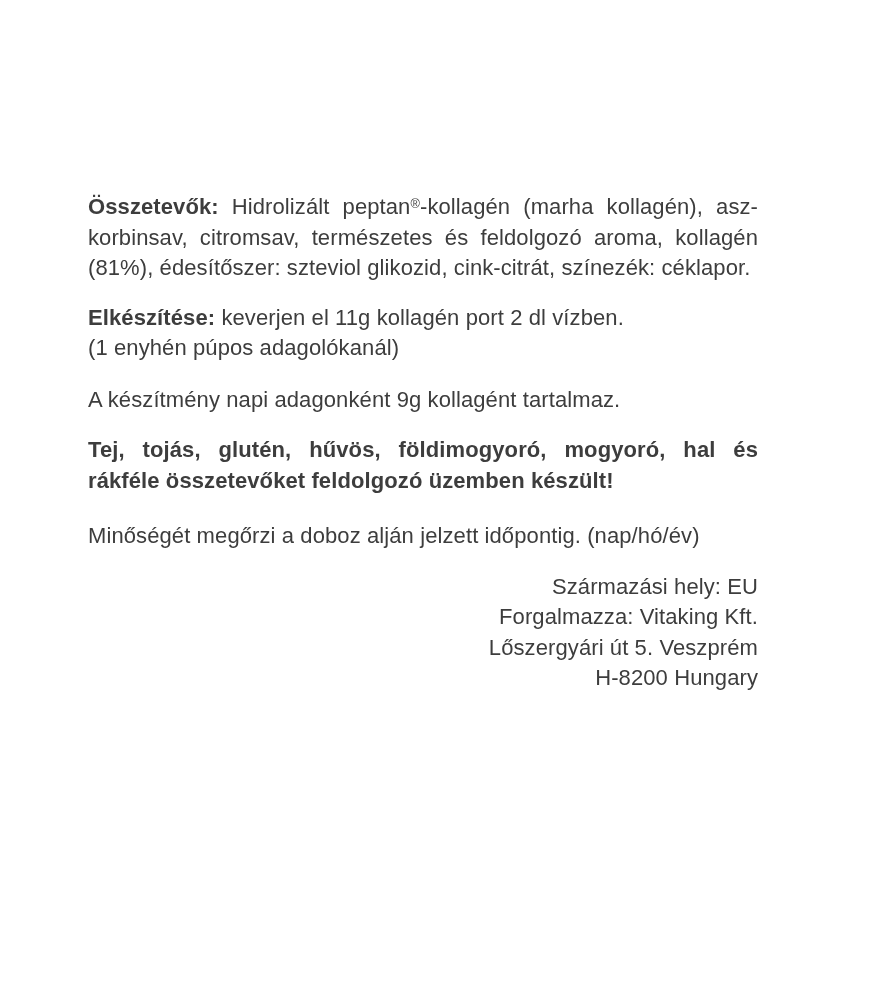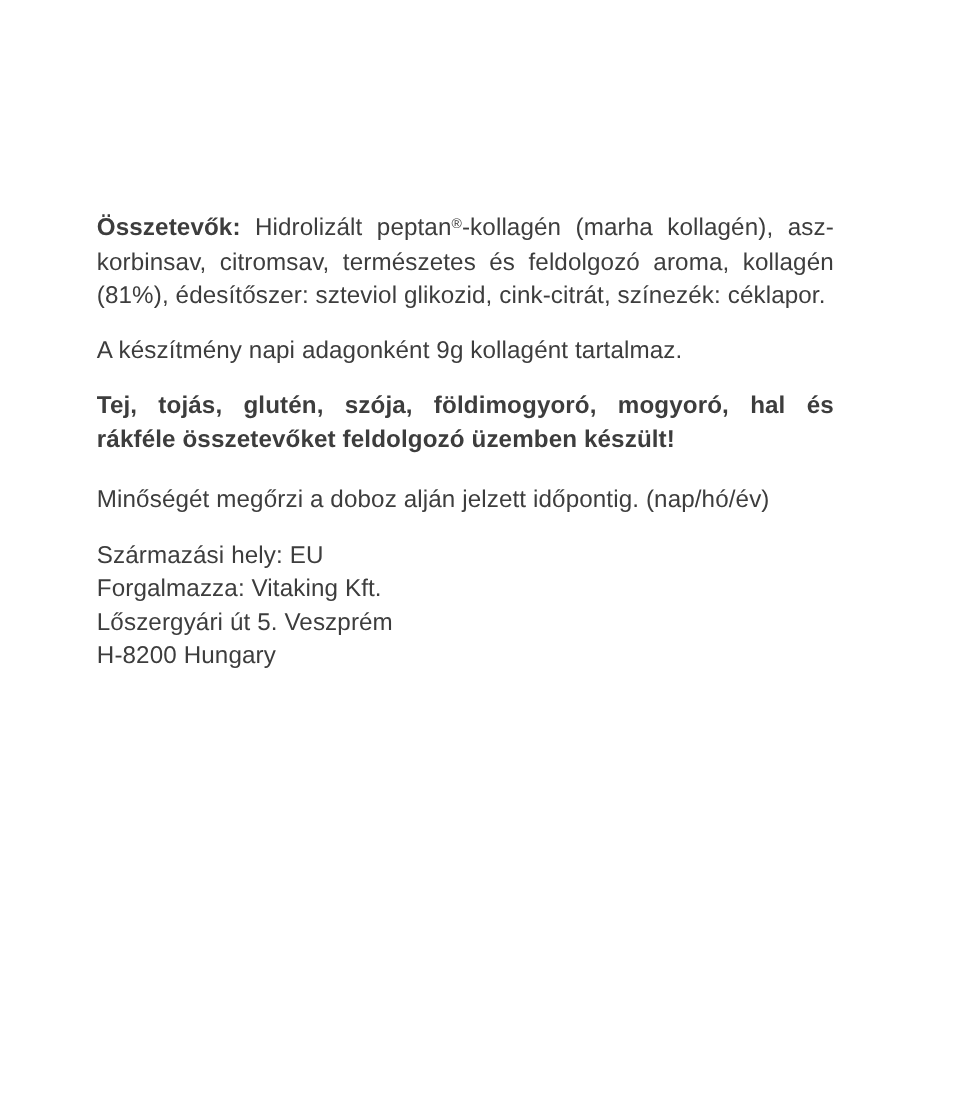--- a/index.html
+++ b/index.html
@@ -25,21 +25,21 @@
     line-height: 30.5px;
     letter-spacing: 0.1px;
   }
   .para { margin: 0 0 20px 0; }
   .para-ingredients        { margin-bottom: 19px; }
   .para-preparation        { margin-bottom: 21px; }
   .para-daily-dose         { }
   .para-allergen-warning   { margin-bottom: 25px; }
   .para-best-before        { }
   .para-storage            { margin-bottom: 18px; }
-  .para-origin-distributor { margin-bottom: 0; }
+  .para-origin-distributor { margin-bottom: 0; text-align: right; }
 
   .line { white-space: nowrap; }
   .line.justify {
     white-space: normal;
     text-align: justify;
     text-align-last: justify;
   }
   .line b, .line span, .line sup { white-space: inherit; }
   b { font-weight: 700; }
   sup {
@@ -51,25 +51,29 @@
 </head>
 <body>
 
 <div class="canvas">
   <div class="text-block">
       <div class="para para-ingredients">
         <div class="line justify"><b>Összetevők:</b><span> Hidrolizált peptan</span><sup>®</sup><span>-kollagén (marha kollagén), asz-</span></div>
         <div class="line justify"><span>korbinsav, citromsav, természetes és feldolgozó aroma, kollagén</span></div>
         <div class="line"><span>(81%), édesítőszer: szteviol glikozid, cink-citrát, színezék: céklapor.</span></div>
       </div>
+      <div class="para para-preparation">
+        <div class="line"><b>Elkészítése:</b><span> keverjen el 11g kollagén port 2 dl vízben.</span></div>
+        <div class="line"><span>(1 enyhén púpos adagolókanál)</span></div>
+      </div>
       <div class="para para-daily-dose">
         <div class="line"><span>A készítmény napi adagonként 9g kollagént tartalmaz.</span></div>
       </div>
       <div class="para para-allergen-warning">
-        <div class="line justify"><b>Tej, tojás, glutén, szója, földimogyoró, mogyoró, hal és</b></div>
+        <div class="line justify"><b>Tej, tojás, glutén, hűvös, földimogyoró, mogyoró, hal és</b></div>
         <div class="line"><b>rákféle összetevőket feldolgozó üzemben készült!</b></div>
       </div>
       <div class="para para-best-before">
         <div class="line"><span>Minőségét megőrzi a doboz alján jelzett időpontig. (nap/hó/év)</span></div>
       </div>
       <div class="para para-storage">
       </div>
       <div class="para para-origin-distributor">
         <div class="line"><span>Származási hely: EU</span></div>
         <div class="line"><span>Forgalmazza: Vitaking Kft.</span></div>

